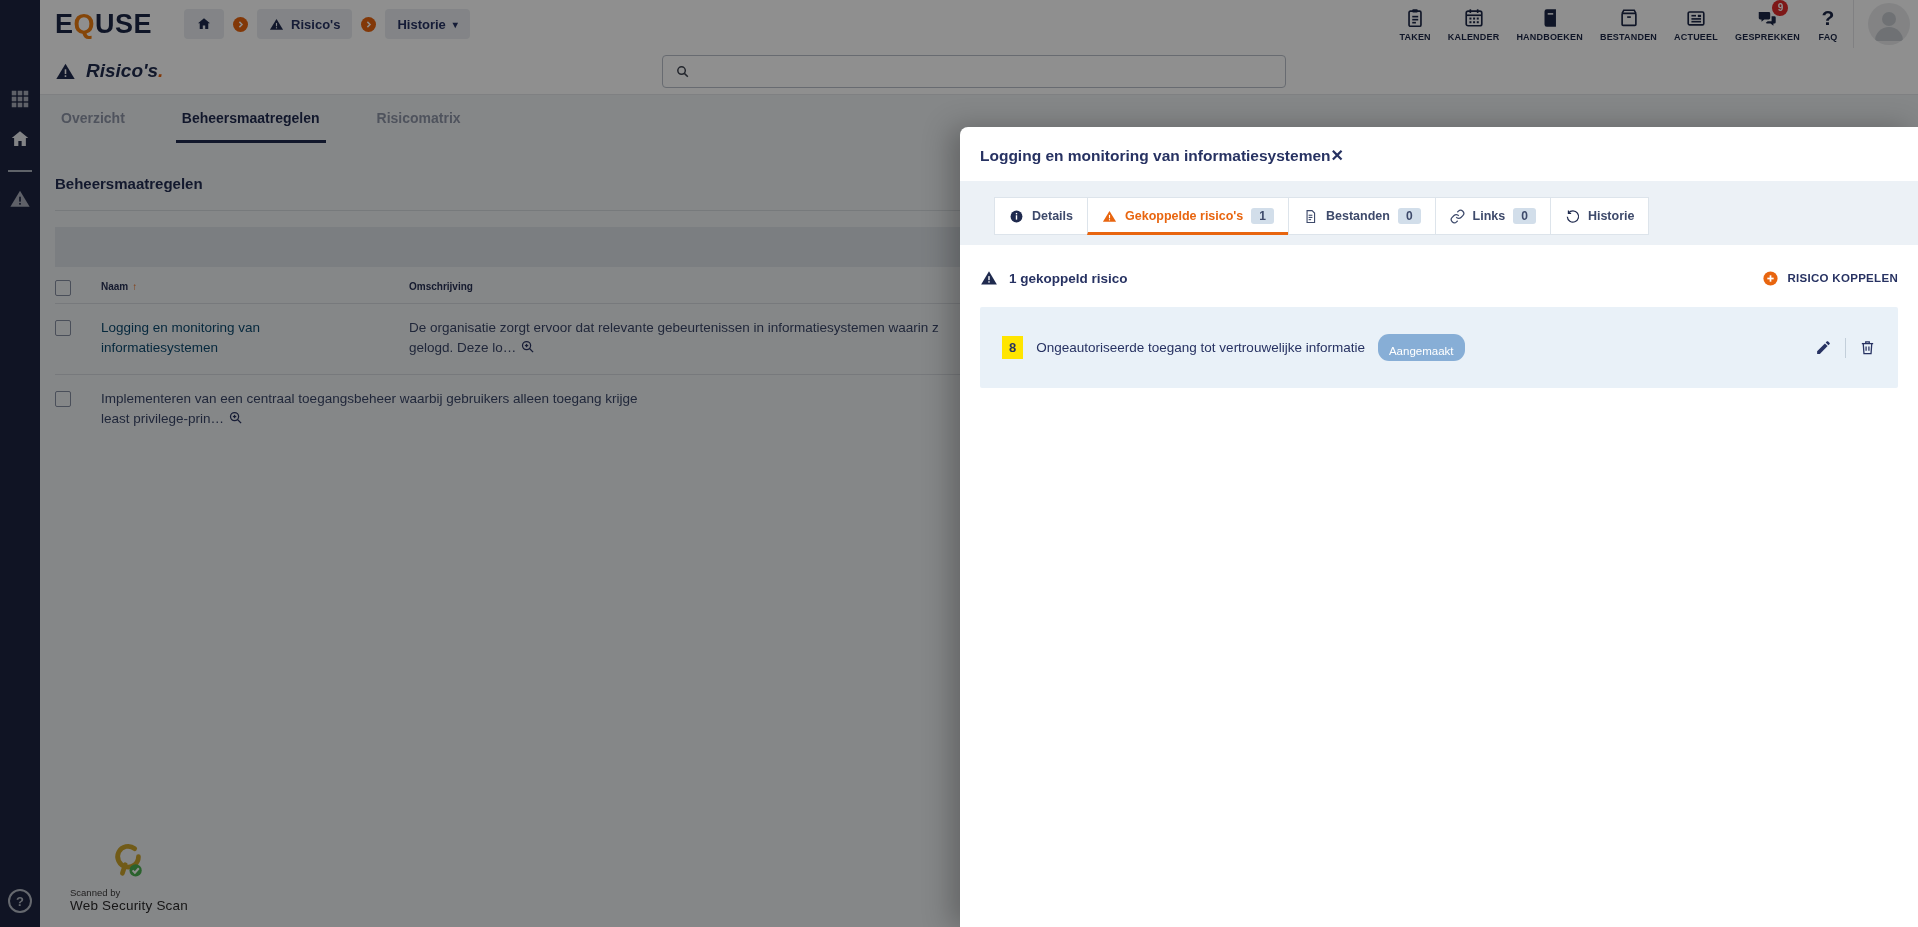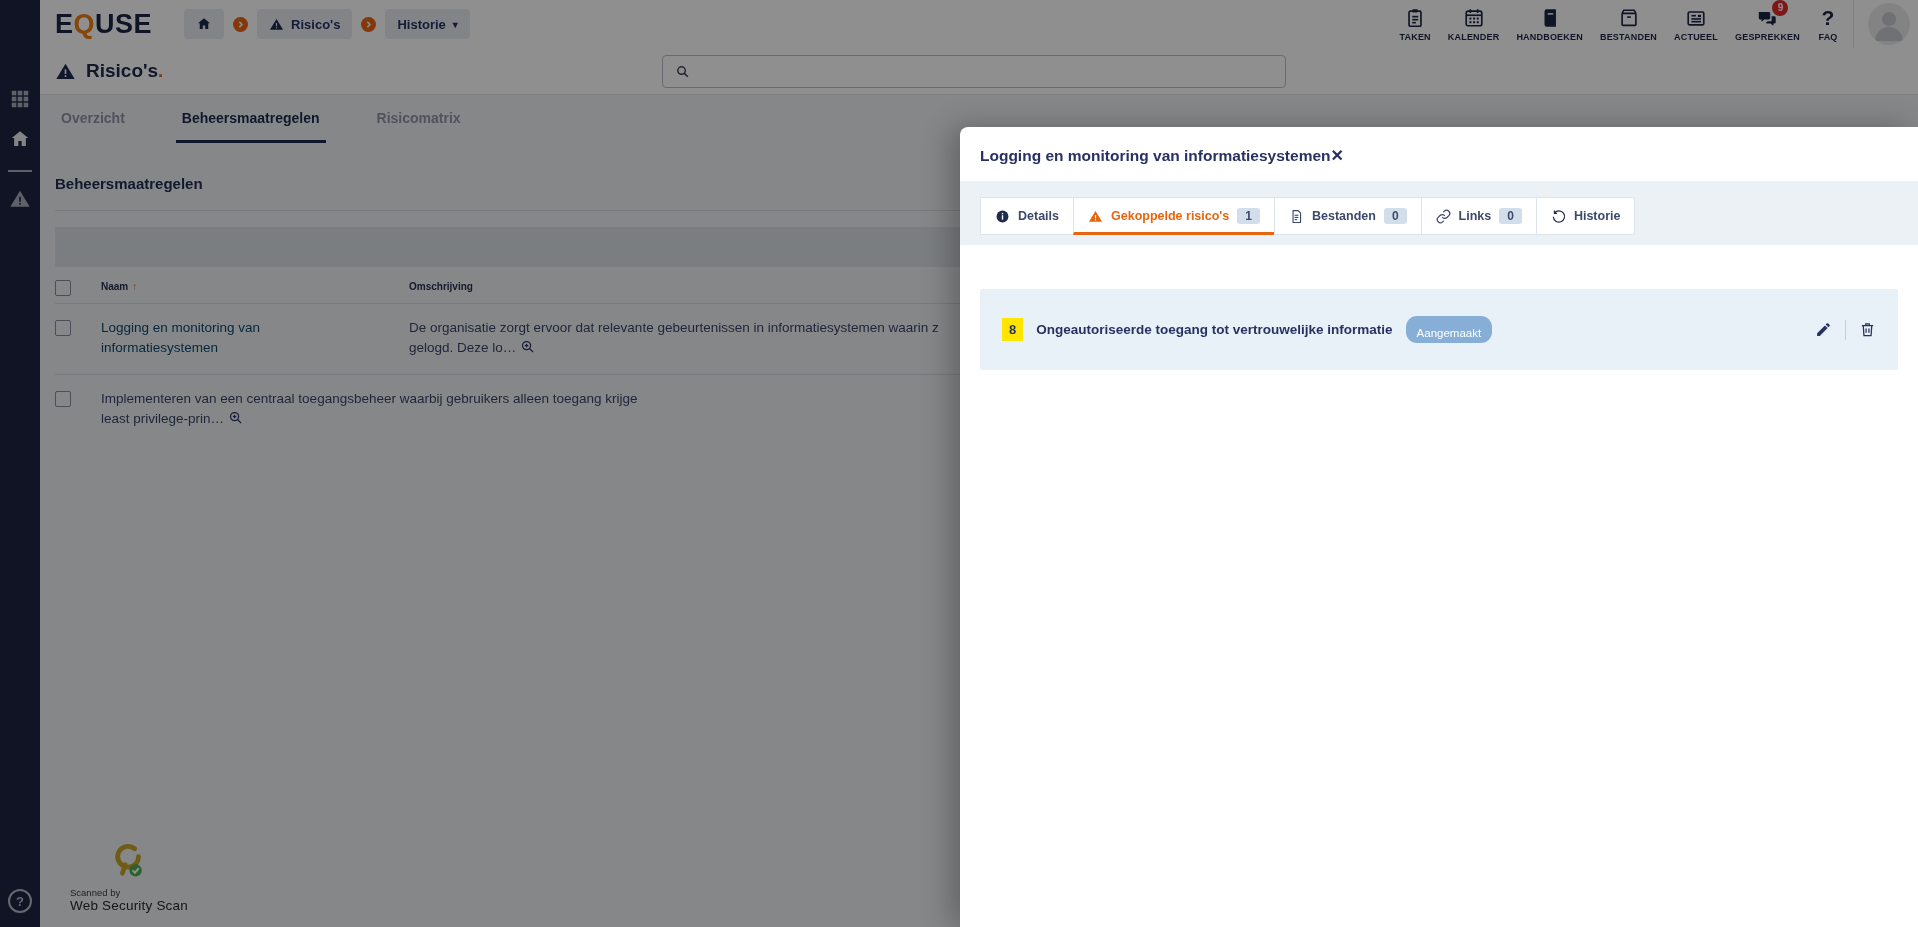--- a/index.html
+++ b/index.html
@@ -33,21 +33,21 @@
   .ni-badge { position:absolute; top:-7px; right:-10px; min-width:16px; height:16px; background:#e02b2b;
               border-radius:8px; color:#fff; font-size:10px; font-weight:700; display:flex;
               align-items:center; justify-content:center; padding:0 4px; }
   .avatar-wrap { margin-left:14px; padding-left:14px; border-left:1px solid #e4e5e8; height:48px;
                  display:flex; align-items:center; }
   .avatar { width:42px; height:42px; border-radius:50%; background:#e9eaec; overflow:hidden; }
 
   
   .titlebar { position:absolute; left:40px; right:0; top:48px; height:47px; background:#fff;
               border-bottom:1px solid #e3e5e8; display:flex; align-items:center; padding-left:15px; }
-  .page-title { display:flex; align-items:center; gap:10px; font-size:19px; font-weight:700; color:#202c4e; }
+  .page-title { display:flex; align-items:center; gap:10px; font-size:19px; font-weight:700; color:#202c4e;font-style:italic; }
   .page-title .warn { width:21px; height:21px; color:#1f2a4e; }
   .title-dot { color:#e8650f; }
   .search-box { position:absolute; left:622px; top:7px; width:624px; height:33px; background:#fff;
                 border:1px solid #b9bfc9; border-radius:4px; display:flex; align-items:center;
                 padding:0 12px; gap:9px; }
   .search-box svg { width:15px; height:15px; color:#3f4450; flex:0 0 auto; }
   .search-box input { border:none; outline:none; flex:1; font-size:14px; color:#3f4450;
                       font-family:"Liberation Sans", sans-serif; background:transparent; }
   .search-box input::placeholder { color:#4a4f58; opacity:1; }
 
@@ -84,37 +84,37 @@
 
   
   .modal { position:absolute; left:960px; top:127px; right:0; bottom:0; background:#fff;
            border-top-left-radius:8px; z-index:60; box-shadow:-10px 0 28px rgba(0,0,0,.25); }
   .m-head { display:flex; align-items:center; padding:20px 24px 16px 20px; }
   .m-title { font-size:15.5px; font-weight:700; color:#273262; }
   .m-close { font-size:16px; font-weight:700; color:#273262; cursor:pointer; line-height:1; }
   .m-tabstrip { background:#ecf1f6; padding:16px 20px 10px; display:flex; align-items:stretch; }
   .m-tab { display:flex; align-items:center; gap:8px; background:#fff; border:1px solid #dde4eb;
            padding:10px 14px; font-size:12.5px; font-weight:700; color:#3e4a6b; margin-left:-1px; cursor:pointer; }
-  .m-tab:first-child { margin-left:0; }
+  .m-tab:first-child { margin-left:14px; }
   .m-tab.active { color:#e8650f; border-bottom:3px solid #e8650f; padding-bottom:8px; }
   .m-tab .mt-icon { width:15px; height:15px; flex:0 0 auto; }
   .m-tab .ic-navy { color:#1f2a4e; } .m-tab .ic-orange { color:#e8650f; } .m-tab .ic-gray { color:#3e4a6b; }
   .m-count-badge { background:#d2deea; border-radius:3px; padding:1px 8px; font-size:12px;
                    color:#3e4a6b; font-weight:600; }
   .m-body { padding:24px 20px; }
   .m-countrow { display:flex; justify-content:space-between; align-items:center; }
   .count-left { display:flex; gap:11px; align-items:center; font-size:13.5px; font-weight:600; color:#273262; }
   .count-left .warn { width:18px; height:18px; color:#1f2a4e; }
   .link-btn { display:flex; gap:8px; align-items:center; font-size:11.5px; font-weight:700; color:#273262;
               letter-spacing:.3px; cursor:pointer; }
   .plus-circle { width:17px; height:17px; }
   .risk-card { margin-top:20px; background:#e9f1f8; border-radius:2px; padding:27px 22px;
                display:flex; align-items:center; gap:13px; }
   .risk-num { background:#ffe500; color:#273262; font-weight:700; font-size:13px; padding:5px 7px; line-height:1; }
-  .risk-title { font-size:13.5px; font-weight:700; color:#273262; }
+  .risk-title { font-size:13.5px; font-weight:400; color:#273262; }
   .risk-status { background:#87aed6; color:#fff; font-size:11.5px; border-radius:11px; padding:11px 11px 4px; }
   .risk-actions { margin-left:auto; display:flex; align-items:center; gap:13px; }
   .risk-actions svg { width:17px; height:17px; color:#273262; cursor:pointer; }
   .divider-v { width:1px; height:20px; background:#c3cfda; }
 </style>
 </head>
 <body>
 
 <aside class="sidebar">
   <svg class="sb-icon" viewBox="0 0 24 24" fill="currentColor">
@@ -399,20 +399,38 @@
     <div class="m-tab">
       <svg class="mt-icon ic-navy" viewBox="0 0 24 24" fill="none" stroke="currentColor" stroke-width="2">
         <path d="M5.5 6.5a9 9 0 1 1-1.8 6"></path>
           <polyline points="5.5,2.5 5.5,6.8 9.8,6.8"></polyline>
       </svg>
       <span>Historie</span>
     </div>
   </div>
 
   <div class="m-body">
+    <div class="m-countrow">
+      <div class="count-left">
+        <svg class="warn" viewBox="0 0 24 24" fill="currentColor">
+          <path d="M12 3L22.5 20.5h-21z"></path>
+            <rect x="11.1" y="9.5" width="1.8" height="5.4" fill="#fff"></rect>
+            <rect x="11.1" y="16.3" width="1.8" height="1.9" fill="#fff"></rect>
+        </svg>
+        <span>1 gekoppeld risico</span>
+      </div>
+      <div class="link-btn">
+        <svg class="plus-circle" viewBox="0 0 24 24">
+          <circle cx="12" cy="12" r="10" fill="#e8650f"></circle>
+            <line x1="7.5" y1="12" x2="16.5" y2="12" stroke="#fff" stroke-width="2.4"></line>
+            <line x1="12" y1="7.5" x2="12" y2="16.5" stroke="#fff" stroke-width="2.4"></line>
+        </svg>
+        <span>RISICO KOPPELEN</span>
+      </div>
+    </div>
 
     <div class="risk-card">
       <span class="risk-num">8</span>
       <span class="risk-title">Ongeautoriseerde toegang tot vertrouwelijke informatie</span>
       <span class="risk-status">Aangemaakt</span>
       <div class="risk-actions">
         <svg viewBox="0 0 24 24" fill="currentColor">
           <path d="M3 17.2V21h3.8L17.8 10 14 6.2 3 17.2z"></path>
             <path d="M20.7 7.1c.4-.4.4-1 0-1.4l-2.4-2.4c-.4-.4-1-.4-1.4 0l-1.8 1.8 3.8 3.8 1.8-1.8z"></path>
         </svg>

